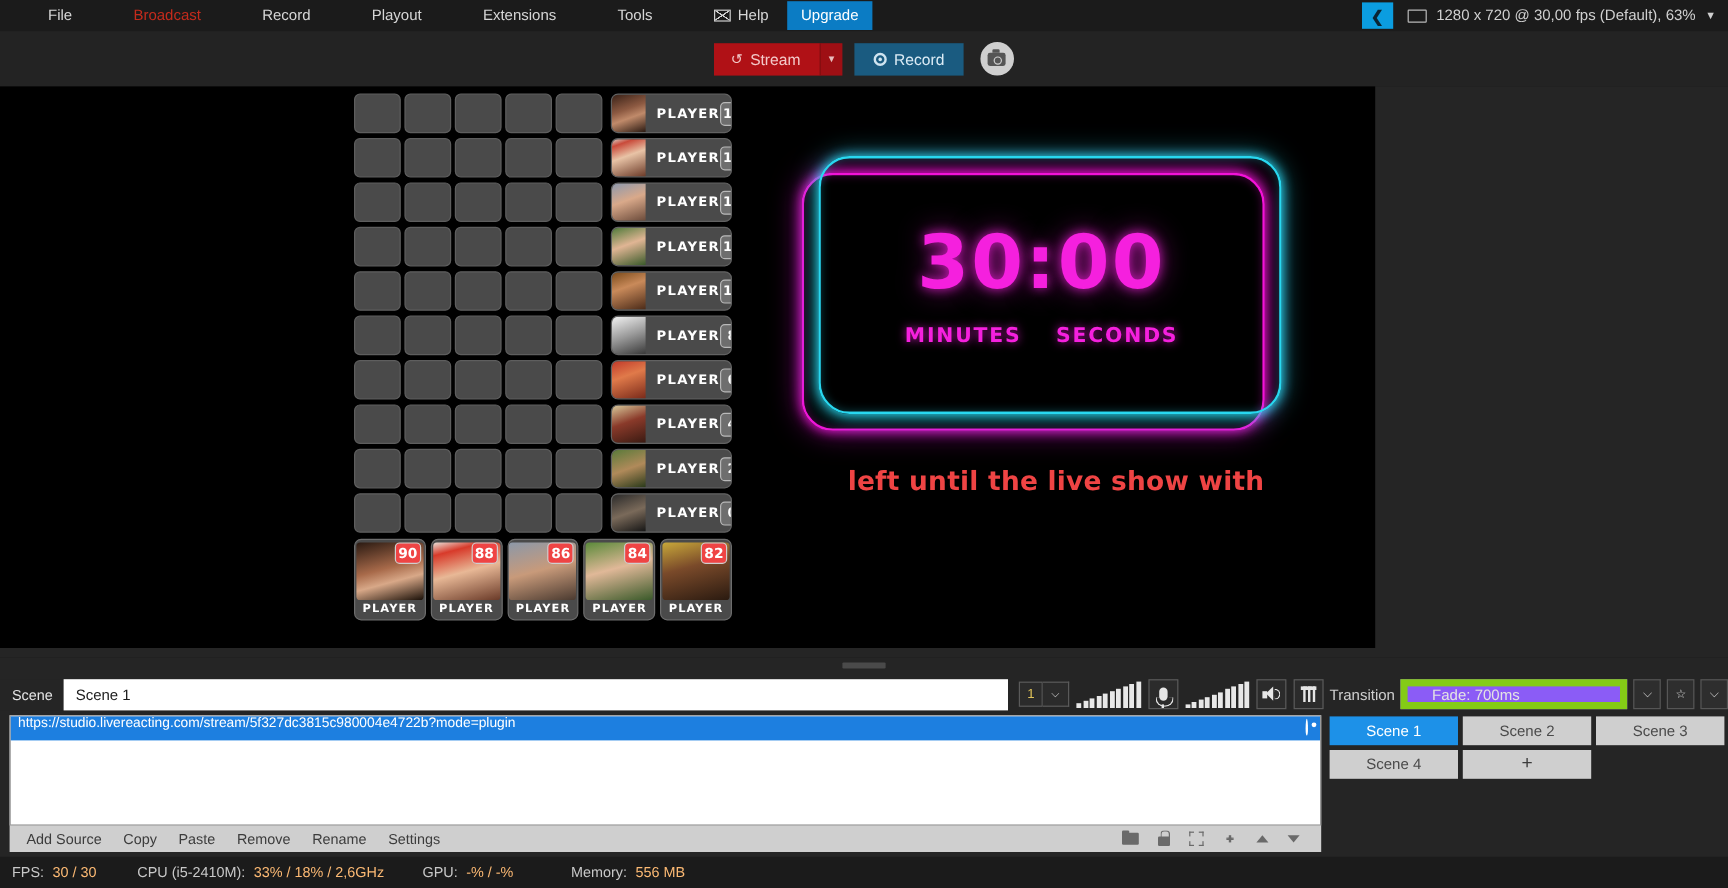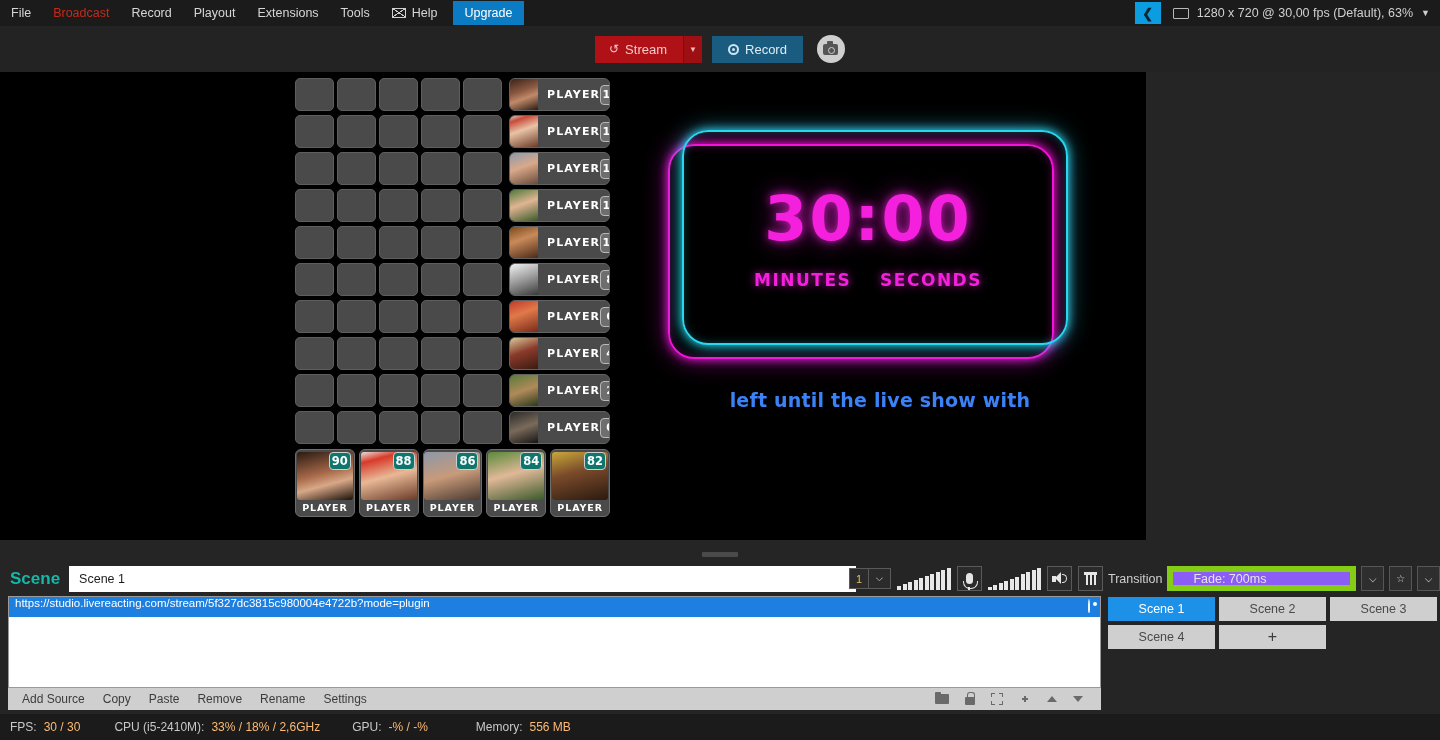--- a/index.html
+++ b/index.html
@@ -12,21 +12,21 @@
   }
   #app { position: relative; width: 1440px; height: 740px; }
 
   
   .menubar {
     position: absolute; left: 0; top: 0; width: 1440px; height: 26px;
     background: #1b1b1b; display: flex; align-items: center;
   }
   .menu-item {
     font-size: 12.5px; color: #d6d6d6; padding: 4px 11px; line-height: 14px;
-    white-space: nowrap; cursor: default;
+    white-space: nowrap; cursor: default; margin-left: 29px;
   }
   .menu-item.broadcast { color: #c42b1c; }
   .menu-item.help { display: flex; align-items: center; gap: 6px; }
   .menu-item.upgrade { background: #0b7cc4; color: #fff; padding: 5px 12px; margin-left: 4px; }
   .mail-ico { display:inline-block; width: 14px; height: 10px; border: 1px solid #cfcfcf; position: relative; }
   .mail-ico:after { content:""; position:absolute; left:0; top:0; width:100%; height:100%;
     background: linear-gradient(to bottom right, transparent 44%, #cfcfcf 45%, #cfcfcf 52%, transparent 53%),
                 linear-gradient(to bottom left, transparent 44%, #cfcfcf 45%, #cfcfcf 52%, transparent 53%); }
   .menubar-right { position: absolute; right: 0; top: 0; height: 26px; display: flex; align-items: center; gap: 0; }
   .share-btn { width: 26px; height: 22px; background: #0b9de0; display:flex; align-items:center; justify-content:center; margin-right: 12px; }
@@ -99,21 +99,21 @@
     display: flex; align-items: center; justify-content: center; letter-spacing: 0.3px;
     font-family: "DejaVu Sans", sans-serif;
   }
   .lb-row { display: flex; gap: 4px; margin-top: 5px; }
   .lb-card {
     width: 60px; height: 68px; background: #4a4a4a; border: 1px solid #6d6d6d; border-radius: 6px;
     position: relative; overflow: hidden; display: flex; flex-direction: column; align-items: center;
   }
   .lb-ph { width: 56px; height: 48px; margin-top: 2px; border-radius: 3px; background-size: cover; background-position: center top; }
   .lb-score {
-    position: absolute; right: 3px; top: 2px; min-width: 22px; height: 18px; background: #0f766e;
+    position: absolute; right: 3px; top: 2px; min-width: 22px; height: 18px; background: #ef4444;
     border: 1.5px solid #cfcfcf; border-radius: 4px; color: #fff; font-size: 11.5px; font-weight: bold;
     display: flex; align-items: center; justify-content: center; padding: 0 2px;
     font-family: "DejaVu Sans", sans-serif;
     margin-left: 24px;
   }
   .lb-name {
     color: #fff; font-size: 9.5px; font-weight: bold; letter-spacing: 0.9px; margin-top: 2px;
     font-family: "DejaVu Sans", sans-serif;
   }
 
@@ -139,21 +139,21 @@
   .timer-labels {
     position: absolute; left: 0; top: 140px; width: 400px; text-align: center;
     font-family: "DejaVu Sans", sans-serif; font-weight: bold; font-size: 17px;
     color: #f520de; letter-spacing: 1.5px;
     text-shadow: 0 0 8px rgba(245,32,222,.75);
   }
   .timer-labels span { display: inline-block; }
   .timer-labels .gap { width: 14px; }
   .subline {
     position: absolute; left: 0; top: 297px; width: 520px; text-align: center;
-    color: #3b82f6; font-size: 19px; font-weight: bold; letter-spacing: .2px;
+    color: #ef4444; font-size: 22px; font-weight: bold; letter-spacing: .2px;
     font-family: "DejaVu Sans", sans-serif;
   }
   .banner-outline {
     position: absolute; left: 45px; top: 348px; width: 440px; height: 70px;
     clip-path: polygon(4% 0, 100% 0, 100% 74%, 96% 100%, 0 100%, 0 26%);
     background: linear-gradient(100deg, #f312d8 0%, #c31fd0 35%, #5a5ae8 70%, #2b7ef0 100%);
     padding: 2px;
   }
   .banner-inner {
     width: 100%; height: 100%;
@@ -174,21 +174,21 @@
     display: flex; align-items: center; justify-content: center;
   }
   .splitter-grip { width: 36px; height: 5px; background: #4a4a4a; border-radius: 1px; }
 
   
   .dock { position: absolute; left: 0; top: 560px; width: 1440px; height: 158px; background: #252525; }
 
   
   .scene-head { position: absolute; left: 0; top: 6px; height: 26px; display: flex; align-items: center; }
   .scene-tab-label {
-    background: #252525; color: #14b8a6; font-size: 17px; padding: 6px 9px 6px 10px; font-weight: bold;
+    background: #252525; color: #e5e5e5; font-size: 12px; padding: 6px 9px 6px 10px;
   }
   .scene-name-field {
     width: 787px; height: 26px; background: #fff; border: none; color: #1c1c1c;
     font-size: 12.5px; padding: 0 10px; display: flex; align-items: center;
     font-family: "Liberation Sans", sans-serif;
   }
 
   
   .audio-cluster { position: absolute; left: 849px; top: 566px; display: flex; align-items: center; gap: 6px; }
   .spin-box { display: flex; align-items: center; }

